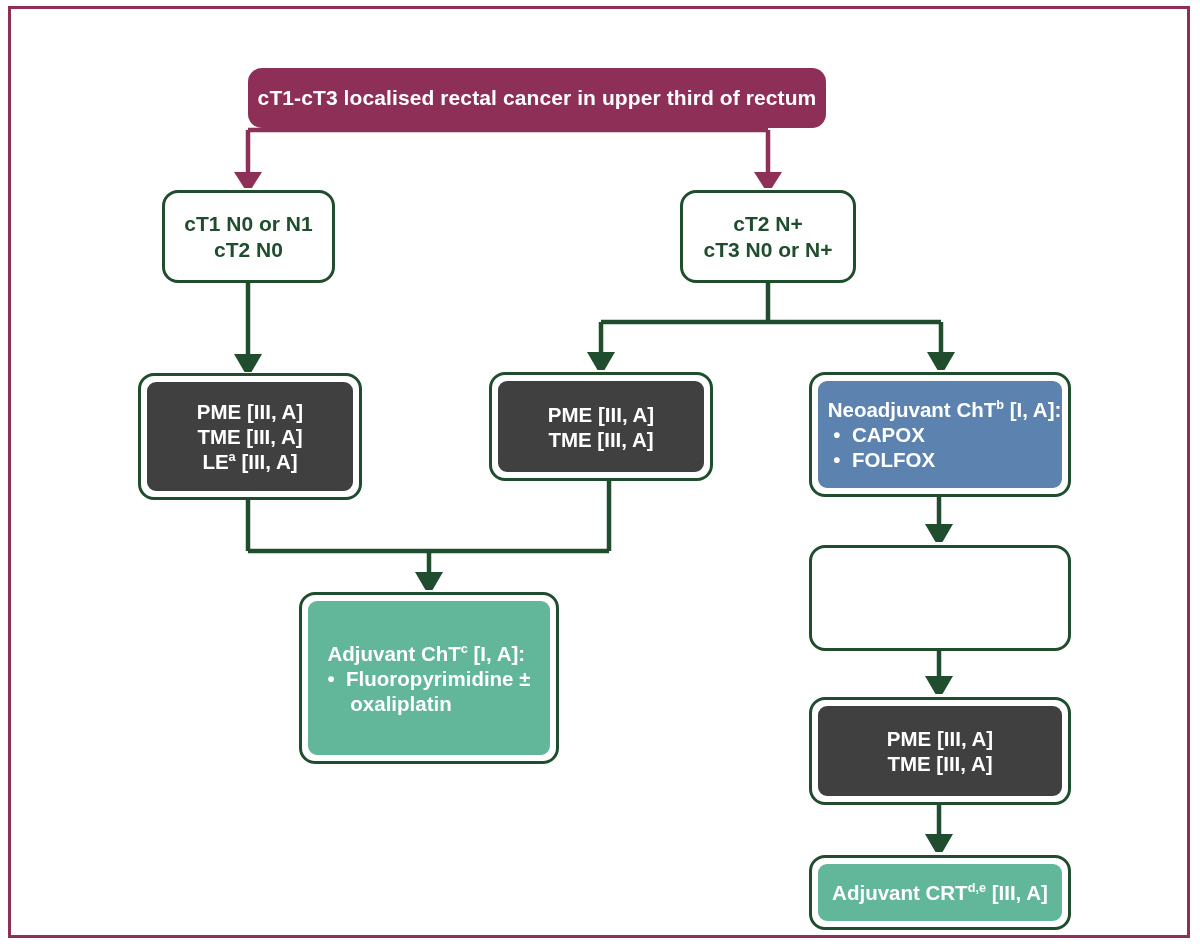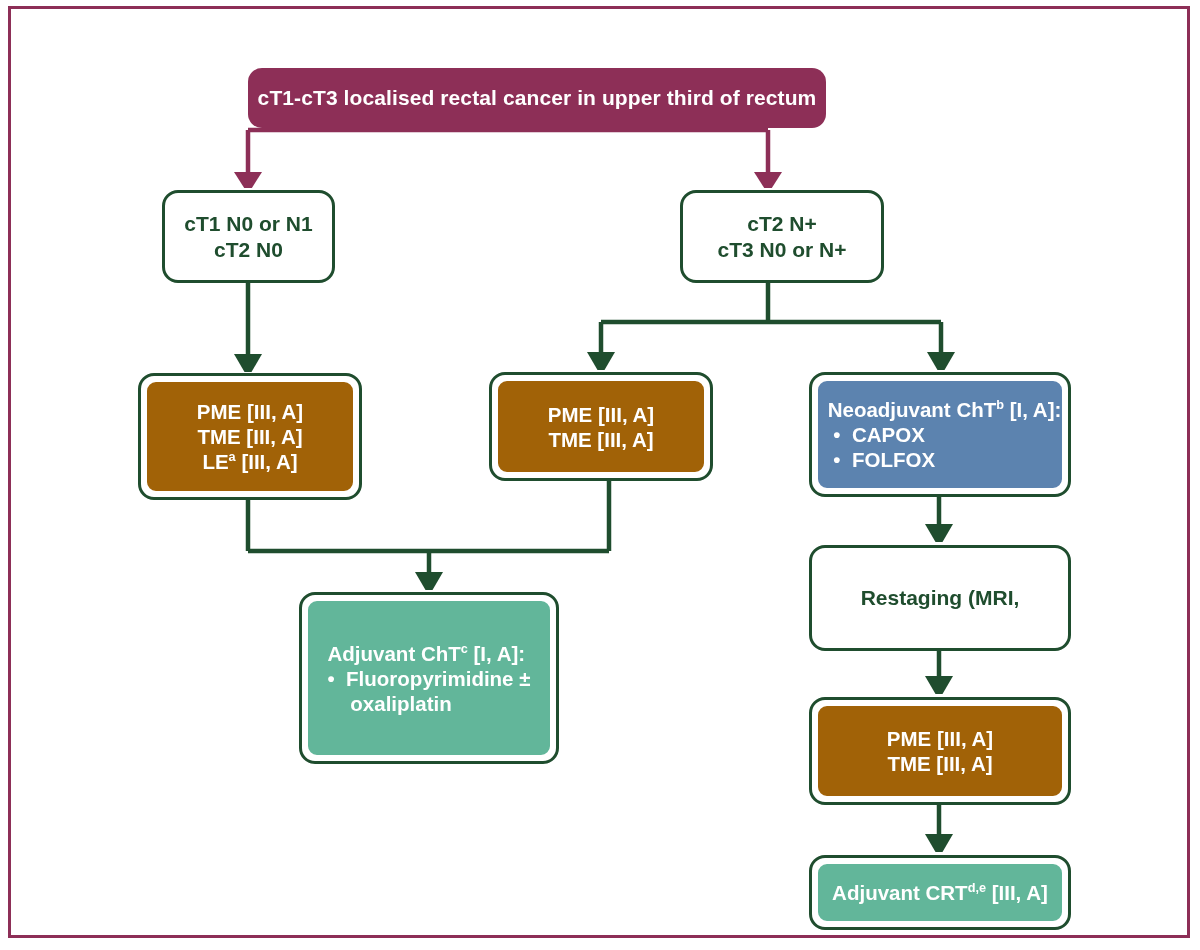--- a/index.html
+++ b/index.html
@@ -69,21 +69,21 @@
   .treat-node > .inner {
     width: 100%;
     height: 100%;
     border: 3px solid #ffffff;
     border-radius: 12px;
     box-sizing: border-box;
     display: flex;
     align-items: center;
     justify-content: center;
   }
-  .fill-orange > .inner { background: #a16207; }
+  .fill-orange > .inner { background: #404040; }
   .fill-blue   > .inner { background: #5c83af; }
   .fill-green  > .inner { background: #62b69a; }
   .lines { display: block; }
   .lines .ln { display: block; white-space: pre; }
   .bul { display: block; white-space: pre; text-align: left; }
   .left-block { text-align: left; }
   sup { font-size: .62em; vertical-align: super; line-height: 0; }
 </style>
 </head>
 <body>
@@ -152,21 +152,21 @@
     <span>cT1-cT3 localised rectal cancer in upper third of rectum</span>
   </div>
 
   <div class="node decision-node" style="left:162px; top:190px; width:173px; height:93px;">
     <span class="lines">
       <span class="ln">cT1 N0 or N1</span>
       <span class="ln">cT2 N0</span>
     </span>
   </div>
 
-  <div class="node decision-node" style="left:680px; top:190px; width:204px; height:93px;">
+  <div class="node decision-node" style="left:680px; top:190px; width:176px; height:93px;">
     <span class="lines">
       <span class="ln">cT2 N+</span>
       <span class="ln">cT3 N0 or N+</span>
     </span>
   </div>
 
   <div class="node treat-node fill-orange" style="left:138px; top:373px; width:224px; height:127px;">
     <span class="inner">
       <span class="lines">
         <span class="ln">PME [III, A]</span>
@@ -200,21 +200,20 @@
       <span class="lines left-block" style="padding:0 0;">
         <span class="ln"><span>Adjuvant ChT</span><sup>c</sup><span> [I, A]:</span></span>
         <span class="bul">•&nbsp; <span>Fluoropyrimidine ±</span></span>
         <span class="bul">&nbsp;&nbsp;&nbsp; <span>oxaliplatin</span></span>
       </span>
     </span>
   </div>
 
   <div class="node decision-node" style="left:809px; top:545px; width:262px; height:106px;">
     <span class="lines">
-      <span class="ln">Restaging (MRI,</span>
     </span>
   </div>
 
   <div class="node treat-node fill-orange" style="left:809px; top:697px; width:262px; height:108px;">
     <span class="inner">
       <span class="lines">
         <span class="ln">PME [III, A]</span>
         <span class="ln">TME [III, A]</span>
       </span>
     </span>

